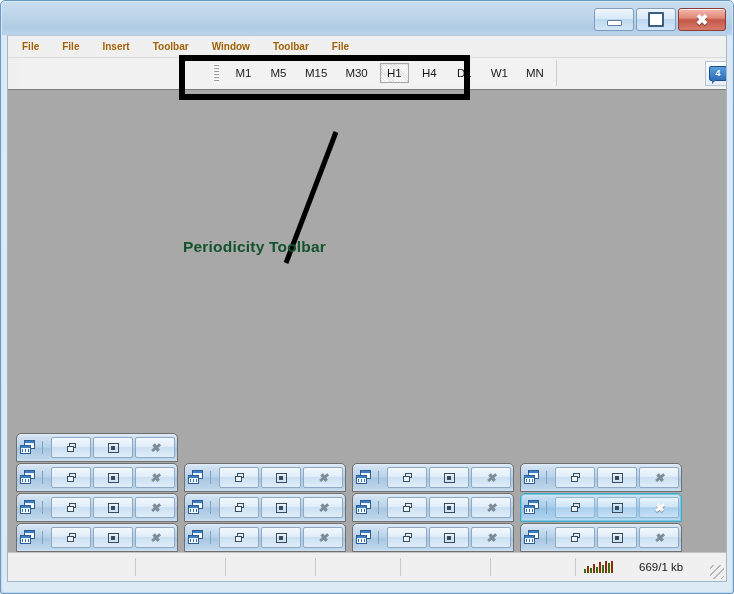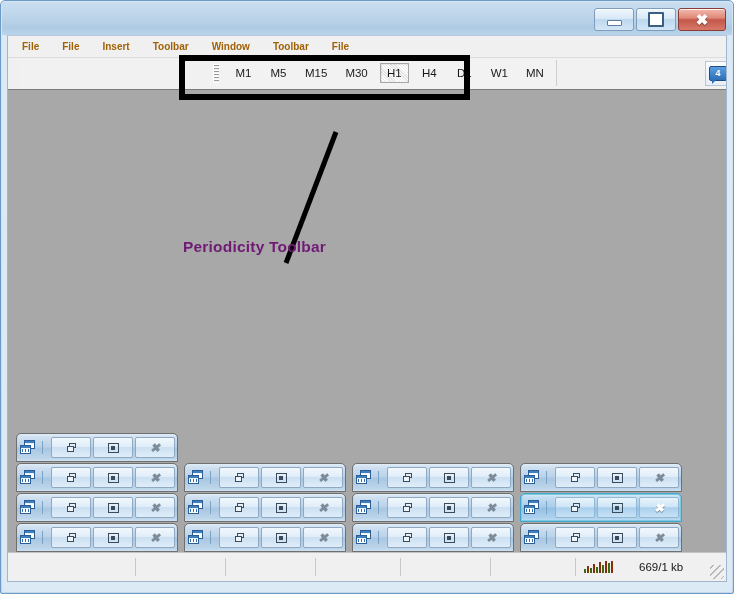--- a/index.html
+++ b/index.html
@@ -231,21 +231,21 @@
     overflow: hidden;
   }
 
   
   #annotation-label {
     position: absolute;
     left: 175px;
     top: 148px;
     font-size: 15.5px;
     font-weight: bold;
-    color: #701a75;
+    color: #14532d;
     letter-spacing: .2px;
   }
   #annotation-line {
     position: absolute;
     left: 270px;
     top: 40px;
     width: 70px;
     height: 140px;
     pointer-events: none;
   }

